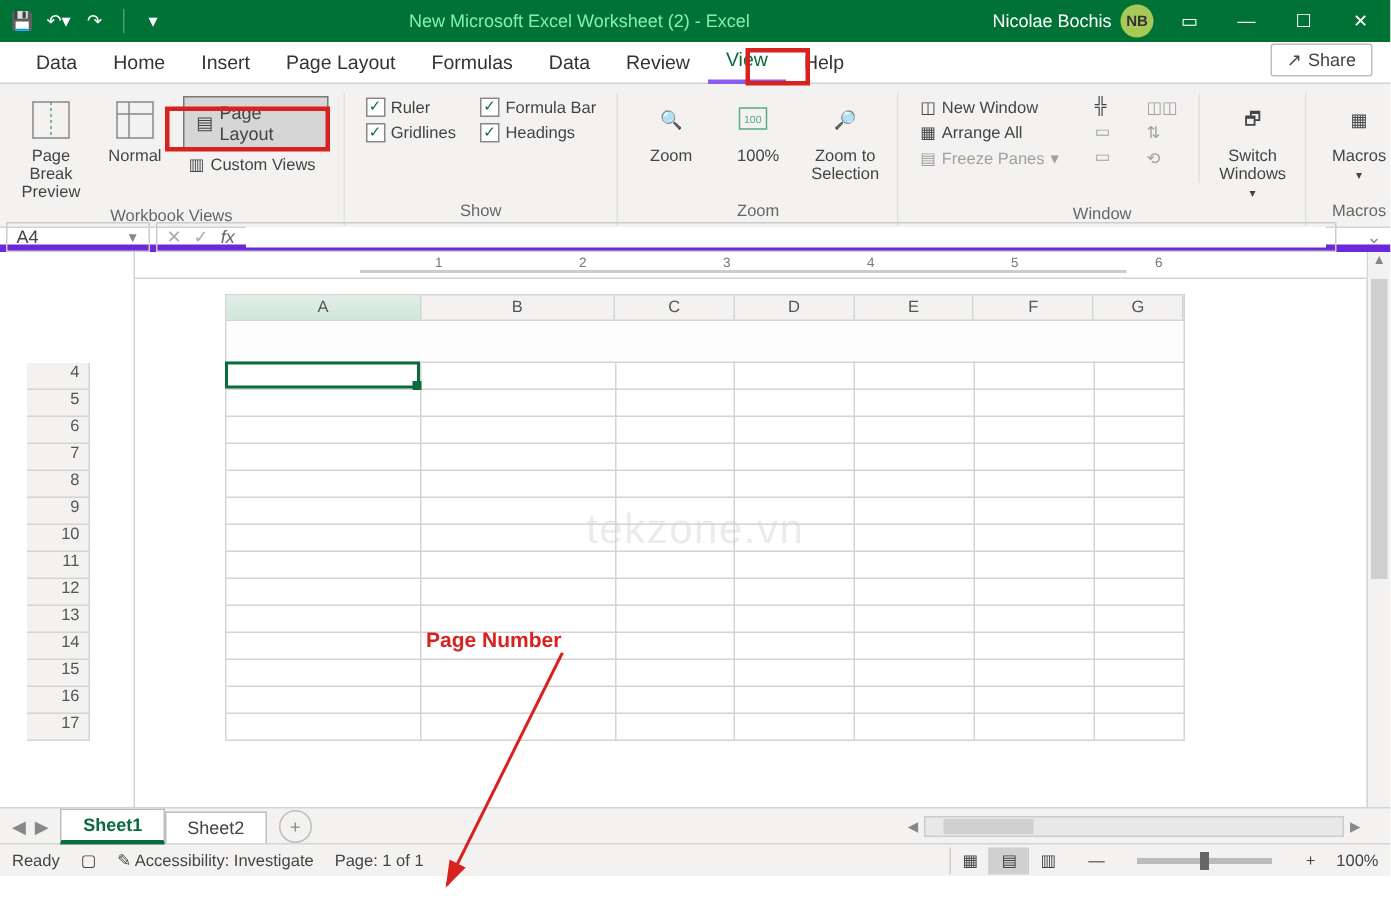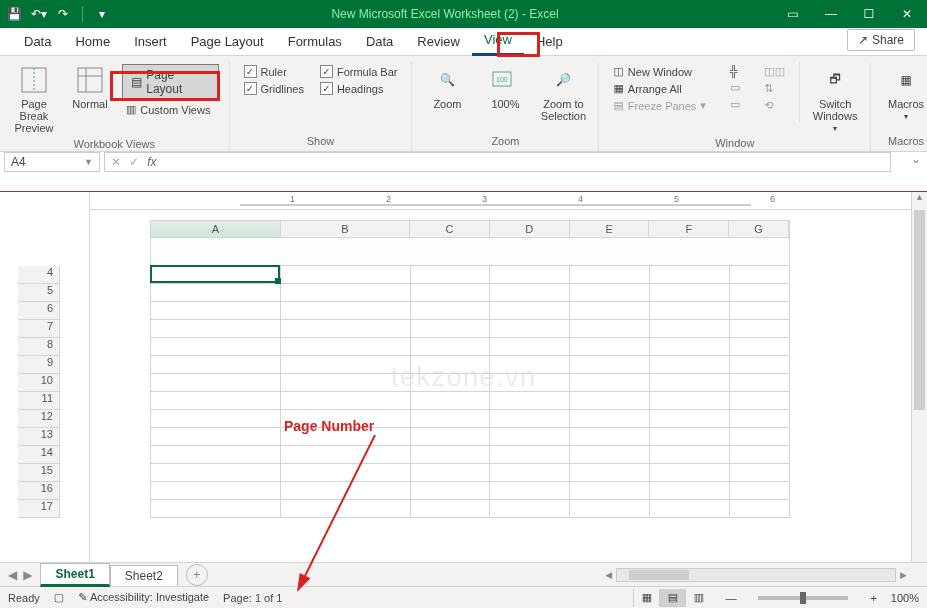--- a/index.html
+++ b/index.html
@@ -8,35 +8,35 @@
 .tb-left{display:flex;align-items:center;gap:6px}
 .tb-icon{width:18px;height:18px;display:flex;align-items:center;justify-content:center;color:#fff;font-size:12px}
 .qat-divider{width:1px;height:16px;background:rgba(255,255,255,.3);margin:0 4px}
 .tb-title{flex:1;text-align:center;font-size:12px;color:#86efac}
 .tb-right{display:flex;align-items:center;gap:10px}
 .tb-user{display:flex;align-items:center;gap:6px}
 .user-badge{width:22px;height:22px;border-radius:50%;background:#a8c957;display:flex;align-items:center;justify-content:center;font-size:10px;color:#333;font-weight:600}
 .win-btn{width:28px;height:22px;display:flex;align-items:center;justify-content:center;color:#fff}
 .tabs{height:28px;display:flex;align-items:flex-end;border-bottom:1px solid #d4d4d4;padding:0 12px;background:#fff}
 .tab{padding:6px 12px;font-size:13px;color:#333;cursor:pointer}
-.tab.active{color:#0a6b3d;border-bottom:3px solid #0c4a6e;margin-bottom:-1px;font-weight:500}
+.tab.active{color:#0a6b3d;border-bottom:3px solid #8b5cf6;margin-bottom:-1px;font-weight:500}
 .tabs-spacer{flex:1}
 .share-btn{border:1px solid #bdbdbd;padding:3px 10px;font-size:12px;display:flex;align-items:center;gap:4px;margin-bottom:4px;border-radius:2px}
 .ribbon{height:96px;border-bottom:1px solid #d4d4d4;display:flex;background:#f3f2f1;padding-top:6px}
 .ribbon-group{display:flex;flex-direction:column;padding:0 8px;border-right:1px solid #e0e0e0}
 .ribbon-group-content{display:flex;flex:1;align-items:flex-start;gap:4px}
 .ribbon-group-label{text-align:center;font-size:11px;color:#666;padding:2px 0 4px}
 .big-btn{display:flex;flex-direction:column;align-items:center;gap:2px;padding:2px;width:54px}
 .big-btn .icon{width:32px;height:32px;display:flex;align-items:center;justify-content:center}
 .big-btn .lbl{font-size:11px;text-align:center;line-height:1.1}
 .stack{display:flex;flex-direction:column;gap:2px;padding:2px}
 .stack-item{display:flex;align-items:center;gap:4px;font-size:11px;padding:1px 4px;white-space:nowrap}
 .chk{width:13px;height:13px;border:1px solid #888;display:flex;align-items:center;justify-content:center;background:#fff;font-size:10px;line-height:1;color:#0a6b3d}
 .page-layout-btn{border:1px solid #7a7a7a;background:#d6d6d6;padding:3px 8px;display:flex;align-items:center;gap:4px;font-size:12px}
-.formula-bar{height:40px;border-bottom:1px solid #6d28d9;display:flex;background:#fff}
+.formula-bar{height:16px;border-bottom:5px solid #6d28d9;display:flex;align-items:center;background:#fff}
 .name-box{width:96px;height:20px;border:1px solid #ccc;margin:0 4px;padding:0 6px;display:flex;align-items:center;justify-content:space-between;font-size:12px}
 .fx-area{display:flex;align-items:center;gap:8px;border:1px solid #ccc;flex:1;height:20px;margin-right:18px;padding:0 6px}
 .fx-btn{color:#aaa;font-size:12px}
 .fx-label{font-style:italic;font-size:12px;color:#666}
 .fx-expand{width:14px;text-align:center;color:#888;margin-right:4px}
 .grid-area{position:relative;height:370px;background:#fff;display:flex}
 .row-head{height:18px;border-bottom:1px solid #d4d4d4;border-right:1px solid #d4d4d4;text-align:right;padding-right:6px;font-size:11px;color:#555;background:#f3f2f1}
 .ruler-top{height:18px;border-bottom:1px solid #d4d4d4;background:#fff;position:relative}
 .ruler-line{position:absolute;top:12px;left:150px;right:160px;height:2px;background:#ccc}
 .col-header-row{height:18px;display:flex;background:#f3f2f1;border:1px solid #d4d4d4}
@@ -77,20 +77,24 @@
 <div class="titlebar">
   <div class="tb-left">
     <span class="tb-icon">💾</span>
     <span class="tb-icon">↶▾</span>
     <span class="tb-icon">↷</span>
     <span class="qat-divider"></span>
     <span class="tb-icon">▾</span>
   </div>
   <div class="tb-title">New Microsoft Excel Worksheet (2)  -  Excel</div>
   <div class="tb-right">
+    <div class="tb-user">
+      <span>Nicolae Bochis</span>
+      <span class="user-badge">NB</span>
+    </div>
     <span class="win-btn">▭</span>
     <span class="win-btn">—</span>
     <span class="win-btn">☐</span>
     <span class="win-btn">✕</span>
   </div>
 </div>
 
 <div class="tabs">
   <div class="tab">Data</div>
   <div class="tab">Home</div>

